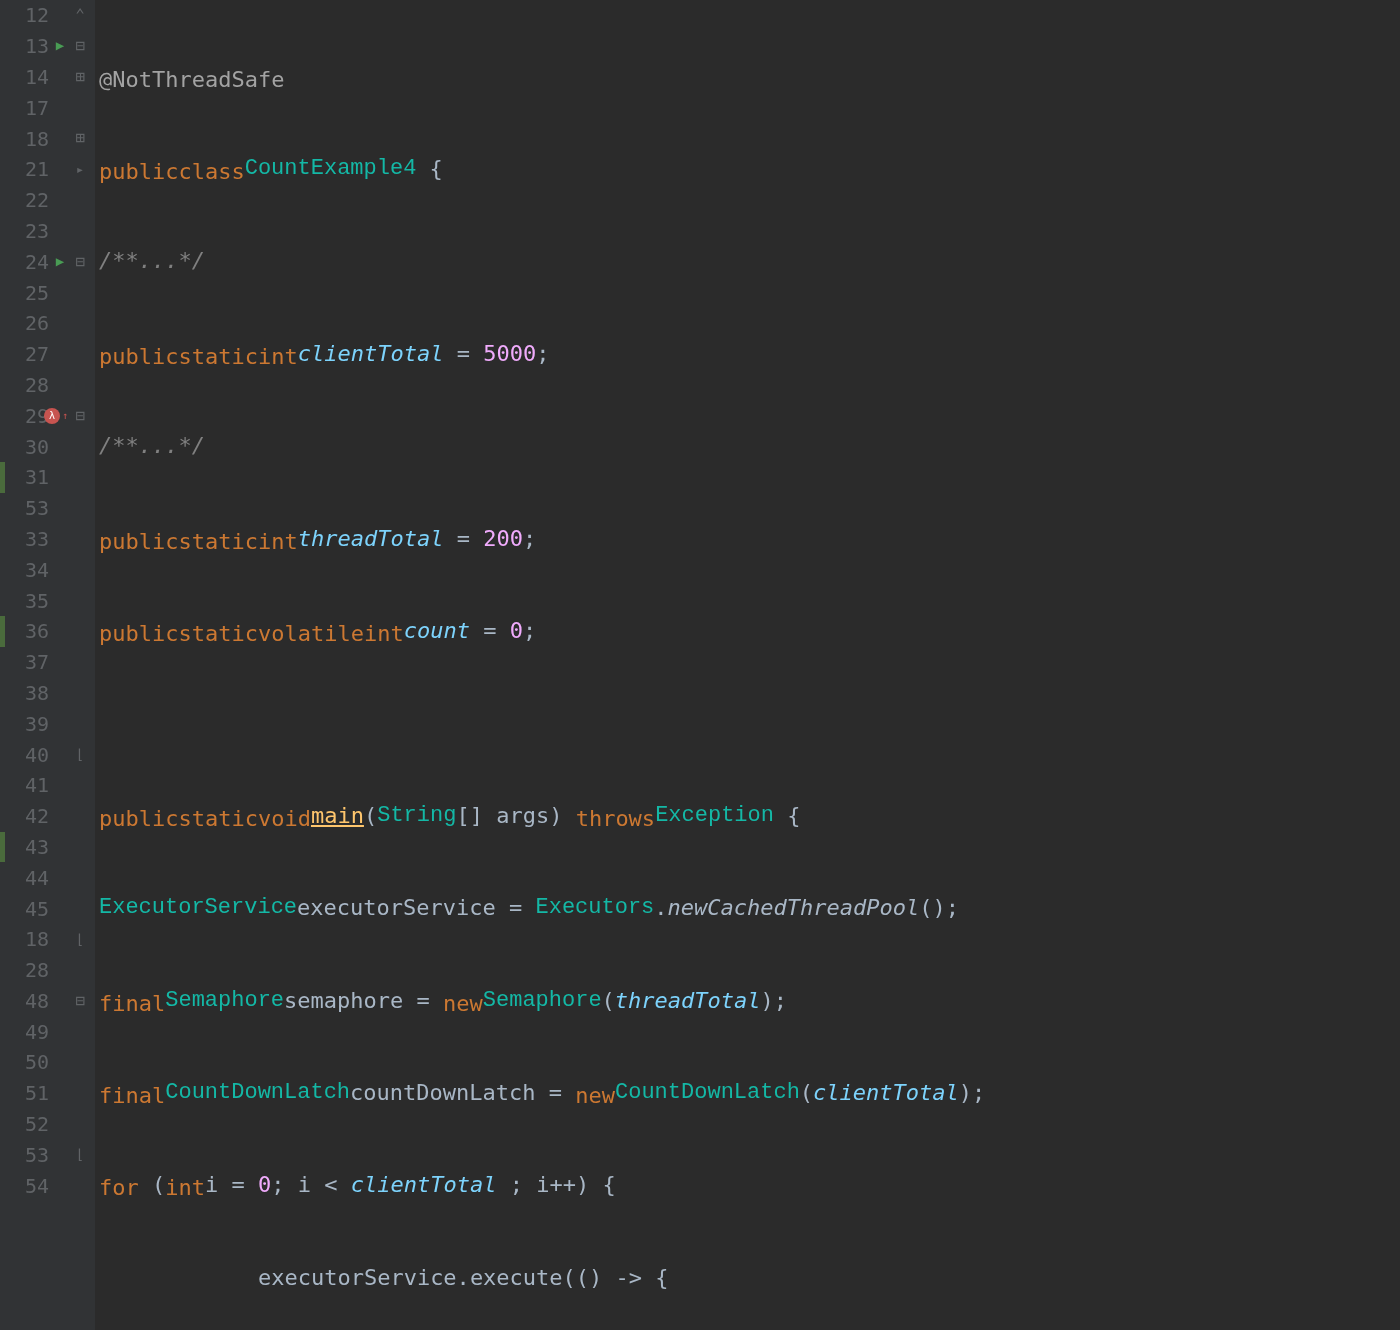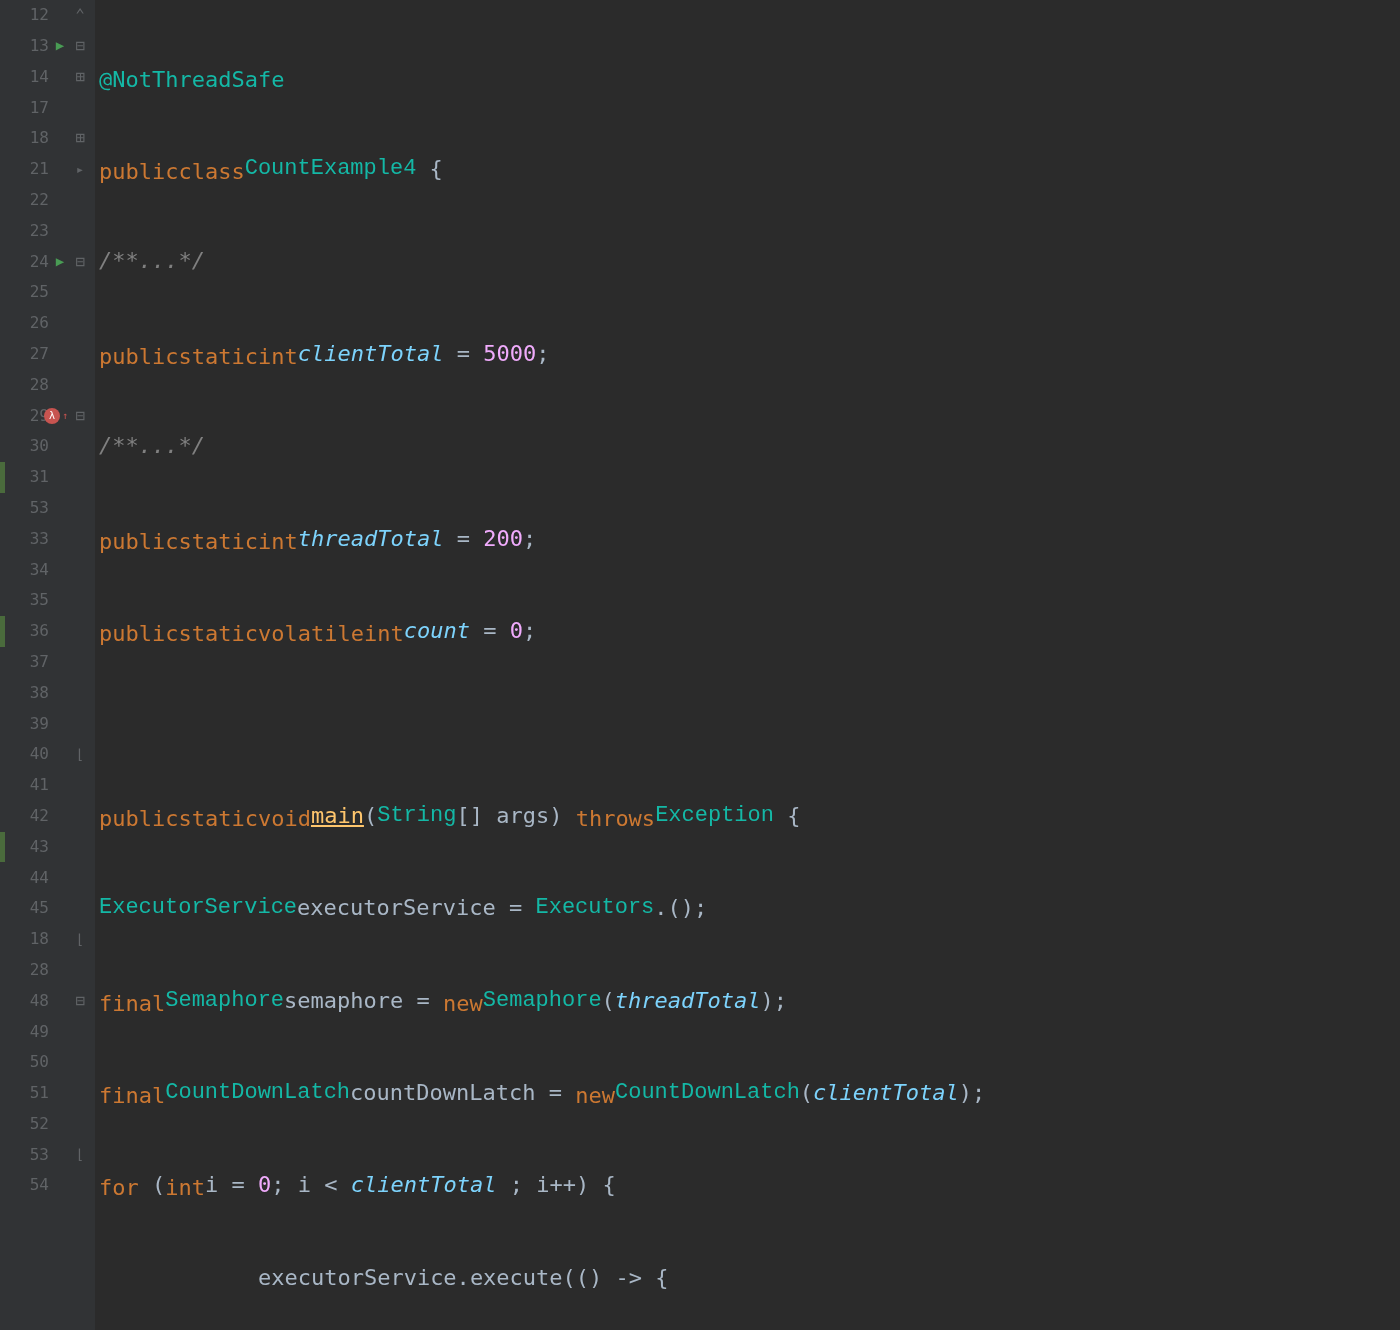--- a/index.html
+++ b/index.html
@@ -26,21 +26,21 @@
     .gutter-line {
       display: flex;
       align-items: center;
       height: 30.8px;
       justify-content: flex-end;
       padding-right: 6px;
       position: relative;
     }
     .line-number {
       color: #606366;
-      font-size: 16px;
+      font-size: 20px;
       width: 32px;
       text-align: right;
     }
     .gutter-icon {
       width: 18px;
       display: inline-flex;
       justify-content: center;
       align-items: center;
       margin-left: 2px;
     }
@@ -95,21 +95,21 @@
       height: 30.8px;
       display: flex;
       align-items: center;
     }
     .kw { color: #cc7832; margin-top: 6px; }
     .type { color: #14b8a6; font-family: Liberation Mono, monospace; }
     .name { color: #ffc66d; text-decoration: underline; }
     .num { color: #f0abfc; }
     .comment { color: #808080; font-style: italic; }
     .field { color: #7dd3fc; font-style: italic; }
-    .annotation { color: #14b8a6; margin-top: 6px; }
+    .annotation { color: #a3a3a3; margin-top: 6px; }
     .static-method { font-style: italic; }
   </style>
 </head>
 <body>
 
 <div class="gutter">
   <div class="gutter-line">
       <span class="line-number">12</span>
       <span class="gutter-icon"></span>
       <span class="gutter-icon fold-bracket">⌃</span>
@@ -314,21 +314,21 @@
 <div class="editor">
   <div class="code-line"><span class="annotation">@NotThreadSafe</span></div>
   <div class="code-line"><span class="kw">public</span> <span class="kw">class</span> <span class="type">CountExample4</span> {</div>
   <div class="code-line">    <span class="comment">/**...*/</span></div>
   <div class="code-line">    <span class="kw">public</span> <span class="kw">static</span> <span class="kw">int</span> <span class="field">clientTotal</span> = <span class="num">5000</span>;</div>
   <div class="code-line">    <span class="comment">/**...*/</span></div>
   <div class="code-line">    <span class="kw">public</span> <span class="kw">static</span> <span class="kw">int</span> <span class="field">threadTotal</span> = <span class="num">200</span>;</div>
   <div class="code-line">    <span class="kw">public</span> <span class="kw">static</span> <span class="kw">volatile</span> <span class="kw">int</span> <span class="field">count</span> = <span class="num">0</span>;</div>
   <div class="code-line"></div>
   <div class="code-line">    <span class="kw">public</span> <span class="kw">static</span> <span class="kw">void</span> <span class="name">main</span>(<span class="type">String</span>[] <span>args</span>) <span class="kw">throws</span> <span class="type">Exception</span> {</div>
-  <div class="code-line">        <span class="type">ExecutorService</span> <span>executorService</span> = <span class="type">Executors</span>.();</div>
+  <div class="code-line">        <span class="type">ExecutorService</span> <span>executorService</span> = <span class="type">Executors</span>.<span class="static-method">newCachedThreadPool</span>();</div>
   <div class="code-line">        <span class="kw">final</span> <span class="type">Semaphore</span> <span>semaphore</span> = <span class="kw">new</span> <span class="type">Semaphore</span>(<span class="field">threadTotal</span>);</div>
   <div class="code-line">        <span class="kw">final</span> <span class="type">CountDownLatch</span> <span>countDownLatch</span> = <span class="kw">new</span> <span class="type">CountDownLatch</span>(<span class="field">clientTotal</span>);</div>
   <div class="code-line">        <span class="kw">for</span> (<span class="kw">int</span> <span>i</span> = <span class="num">0</span>; i &lt; <span class="field">clientTotal</span> ; i++) {</div>
   <div class="code-line">            executorService.<span>execute</span>(() -&gt; {</div>
   
   
   
   
   
   

